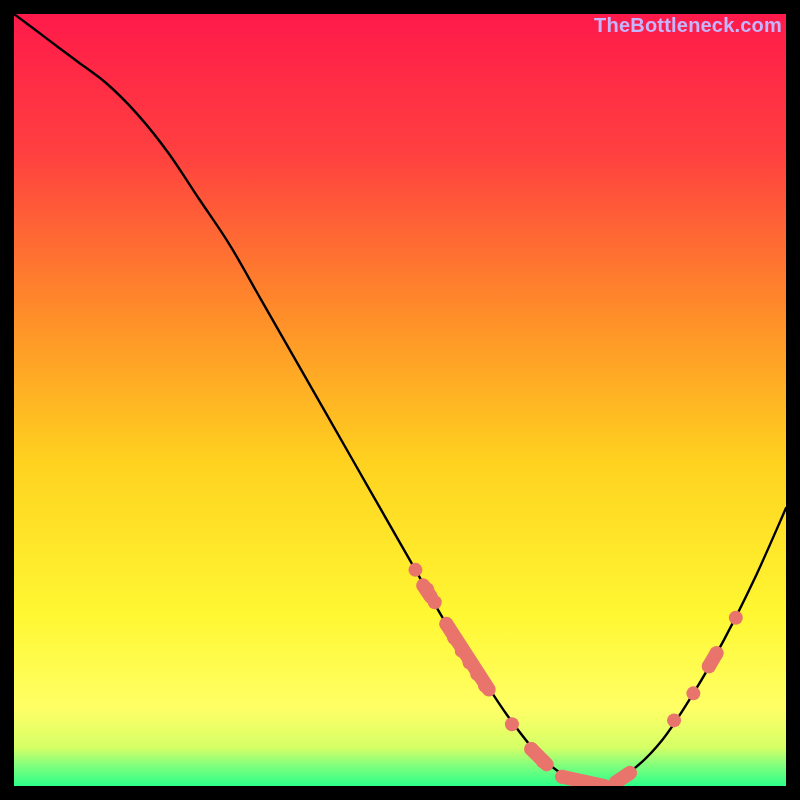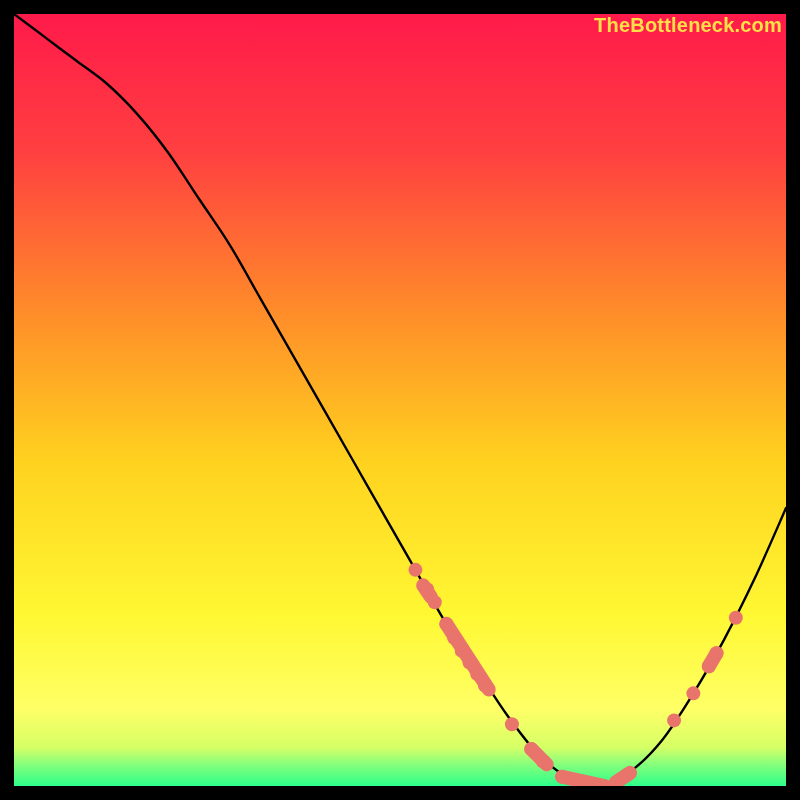--- a/index.html
+++ b/index.html
@@ -25,21 +25,21 @@
     top: 0;
     width: 772px;
     height: 772px;
   }
   .watermark {
     position: absolute;
     top: 0;
     right: 4px;
     font-size: 20px;
     font-weight: 600;
-    color: #fde047;
+    color: #c4b5fd;
     letter-spacing: 0.2px;
     font-family: Arial, Helvetica, sans-serif;
   }
   svg { display: block; }
 </style>
 </head>
 <body>
 
 <div class="frame">
   <svg class="plot" viewBox="0 0 772 772">

